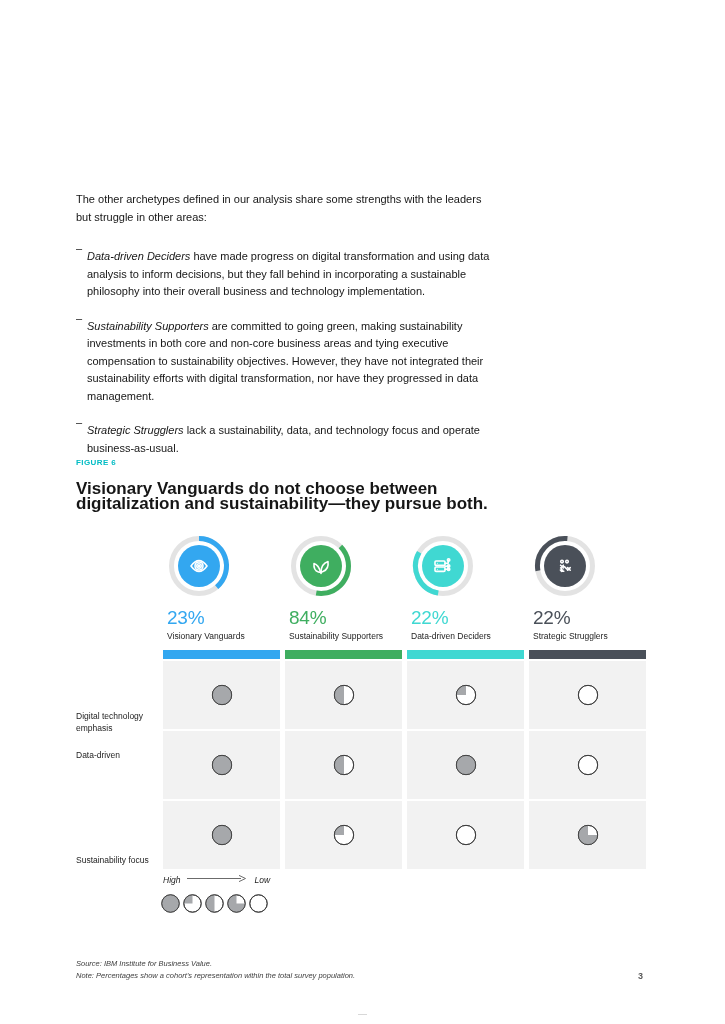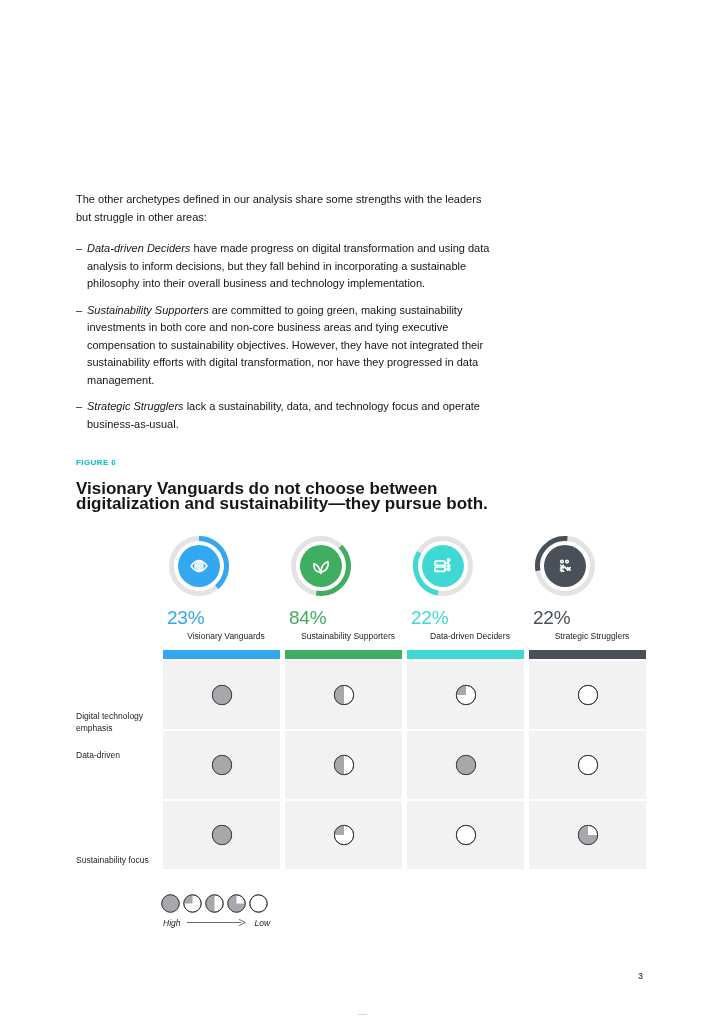--- a/index.html
+++ b/index.html
@@ -38,21 +38,21 @@
     font-size: 11px;
     line-height: 17.5px;
     margin-bottom: 9px;
     color: #161616;
   }
   .bullet .dash {
     width: 11px;
     flex: 0 0 11px;
     color: #161616;
   }
-  .bullet .btext { flex: 1 1 auto; }
+  .bullet .btext { flex: 1 1 auto; margin-top: 8px; }
   .bullet .btext em { font-style: italic; }
 
   
   .figure-label {
     position: absolute;
     left: 76px;
     top: 458px;
     font-size: 8px;
     font-weight: bold;
     letter-spacing: 0.4px;
@@ -92,21 +92,20 @@
     font-weight: 300;
     letter-spacing: -0.2px;
   }
   .cohort-name {
     margin-top: 3px;
     margin-left: 4px;
     font-size: 8.5px;
     line-height: 11px;
     color: #1d1d1d;
     white-space: nowrap;
-    text-align: center;
   }
 
   
   .row-label {
     position: absolute;
     left: 76px;
     width: 82px;
     font-size: 8.5px;
     line-height: 12px;
     color: #1d1d1d;
@@ -130,25 +129,24 @@
     top: 50%;
     transform: translate(-50%, -50%);
   }
 
   
   .scale-row {
     position: absolute;
     left: 163px;
     top: 874px;
     display: flex;
-    align-items: flex-start;
+    align-items: center;
     font-size: 8.5px;
     font-style: italic;
     color: #1d1d1d;
-    margin-top: 44px;
   }
   .scale-arrow { margin: 0 6px; }
   .scale-balls {
     position: absolute;
     left: 161px;
     top: 894px;
     display: flex;
     gap: 3px;
   }
 
@@ -414,16 +412,20 @@
             <path d="M9.5 9.5 L9.50 0.80 A8.7 8.7 0 1 0 18.20 9.50 Z" fill="#a6a8ab"></path>
             <circle cx="9.5" cy="9.5" r="8.7" fill="none" stroke="#3a3a3a" stroke-width="0.9"></circle>
           </svg></span>
         <span><svg width="19" height="19" viewBox="0 0 19 19">
             <circle cx="9.5" cy="9.5" r="8.7" fill="#ffffff" stroke="#3a3a3a" stroke-width="0.9"></circle>
             <circle cx="9.5" cy="9.5" r="8.7" fill="none" stroke="#3a3a3a" stroke-width="0.9"></circle>
           </svg></span>
       </div>
     </div>
 
+  <div class="footnotes">
+    <div>Source: IBM Institute for Business Value.</div>
+    <div>Note: Percentages show a cohort's representation within the total survey population.</div>
+  </div>
 
   <div class="page-number">3</div>
   <div class="page-footer-mark"></div>
 </div>
 
 </body></html>

